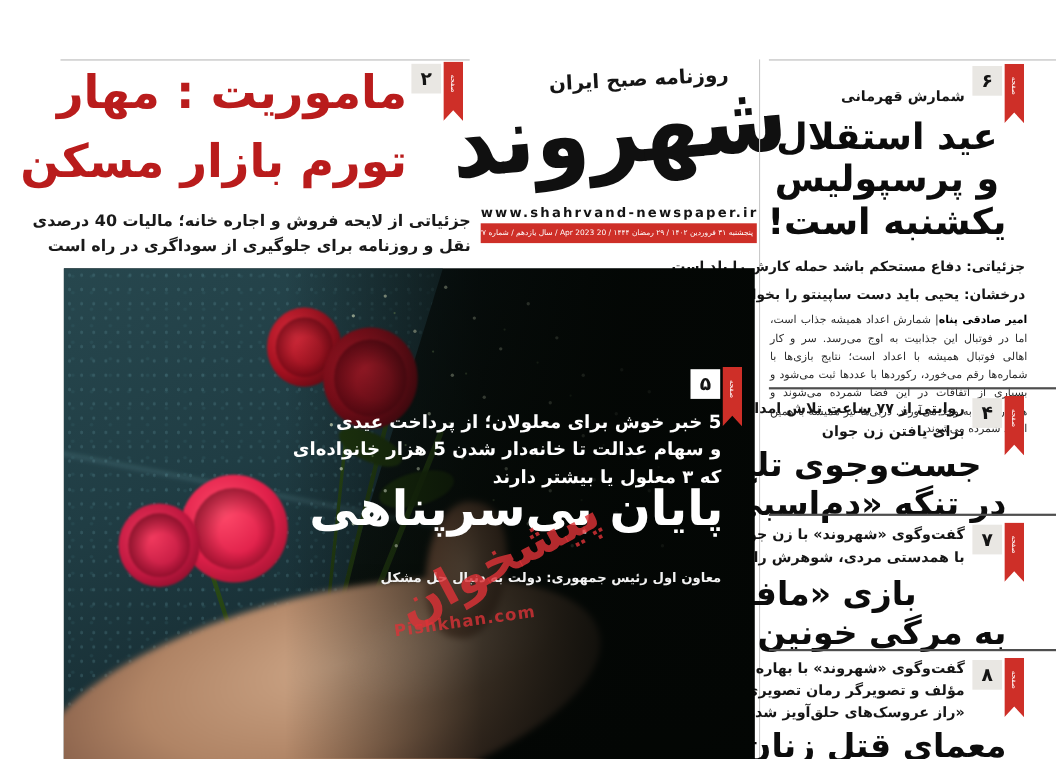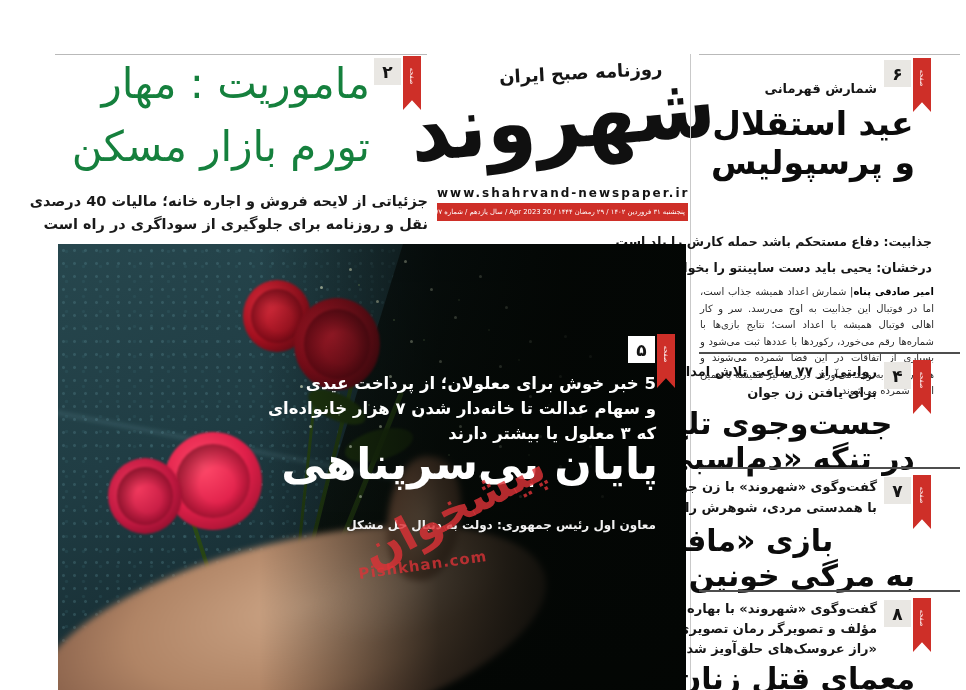--- a/index.html
+++ b/index.html
@@ -40,22 +40,22 @@
             align-items:center; justify-content:center; color:#101010;
             font-size:76px; font-weight:bold; transform:rotate(-5deg) scale(1.05,1.12); }
   .m-web { left:437px; top:186px; width:251px; text-align:center; font-weight:bold;
            font-size:12px; letter-spacing:2px; color:#141414; direction:ltr; }
   .m-date { left:437px; top:203px; width:251px; height:18px; background:#ce2f28;
             color:#fff; font-size:6.8px; line-height:18px; text-align:center;
             white-space:nowrap; overflow:hidden; padding:0 3px; }
 
   
   .lead-rule { left:55px; top:54px; width:372px; }
-  .lead-headline { right:596px; top:52px; text-align:right; font-weight:normal;
-                   color:#15803d; font-size:42px; line-height:63px; }
+  .lead-headline { right:596px; top:52px; text-align:right; font-weight:bold;
+                   color:#b91c1c; font-size:42px; line-height:63px; }
   .lead-dek { right:538px; top:190px; text-align:right; font-weight:bold;
               color:#1a1a1a; font-size:14.5px; line-height:23px; }
 
   
   .col-rule-top { left:699px; top:54px; width:261px; }
   .col-v { left:690px; top:54px; height:636px; }
   .kick { position:absolute; right:89px; text-align:right; font-weight:bold;
           font-size:13px; color:#161616; white-space:nowrap; }
   .hl { position:absolute; right:51px; text-align:center; font-weight:bold;
         color:#0c0c0c; white-space:nowrap; }
@@ -179,22 +179,23 @@
   <div class="badge" style="right:34px; top:58px;">
     <span class="num">۶</span>
     <span class="ribbon">
         <i>صفحه</i>
       </span>
   </div>
   <div class="kick" style="top:81px;">شمارش قهرمانی</div>
   <div class="hl hl-xl" style="top:104px;">
     <div>عید استقلال</div>
     <div>و پرسپولیس</div>
-  </div>
-  <div class="abs quotes" style="top:229px;">جذابیت: دفاع مستحکم باشد حمله کارش را بلد است</div>
+    <div>یکشنبه است!</div>
+  </div>
+  <div class="abs quotes" style="top:229px;">جزئیاتی: دفاع مستحکم باشد حمله کارش را بلد است</div>
   <div class="abs quotes" style="top:255px;">درخشان: یحیی باید دست ساپینتو را بخواند</div>
   <p class="abs body-txt" style="top:284px;"><b>امیر صادقی پناه</b><span>| شمارش اعداد همیشه جذاب است، اما در فوتبال این جذابیت به اوج می‌رسد. سر و کار اهالی فوتبال همیشه با اعداد است؛ نتایج بازی‌ها با شماره‌ها رقم می‌خورد، رکوردها با عددها ثبت می‌شود و بسیاری از اتفاقات در این فضا شمرده می‌شوند و هواداران را به وجد می‌آورند. دربی‌ها نیز همیشه با همین اعداد شمرده می‌شوند.</span></p>
   <div class="rule-dark" style="left:699px; top:352px; width:261px;"></div>
 
   <div class="badge" style="right:34px; top:360px;">
     <span class="num">۴</span>
     <span class="ribbon">
         <i>صفحه</i>
       </span>
   </div>
@@ -254,21 +255,21 @@
     <div class="shade"></div>
 
     <div class="badge light" style="right:10px; top:90px;">
       <span class="num">۵</span>
       <span class="ribbon">
           <i>صفحه</i>
         </span>
     </div>
     <div class="abs ph-kick">
       <div class="nw">5 خبر خوش برای معلولان؛ از پرداخت عیدی</div>
-      <div class="nw">و سهام عدالت تا خانه‌دار شدن ۷ هزار خانواده‌ای</div>
+      <div class="nw">و سهام عدالت تا خانه‌دار شدن 5 هزار خانواده‌ای</div>
       <div class="nw">که ۳ معلول یا بیشتر دارند</div>
     </div>
     <div class="abs ph-hl nw">پایان بی‌سرپناهی</div>
     <div class="abs ph-dek">
       <div class="nw">معاون اول رئیس جمهوری: دولت به دنبال حل مشکل</div>
     </div>
     <div class="abs wm nw">پیشخوان</div>
     <div class="abs wm-en nw">Pishkhan.com</div>
   </div>
 

